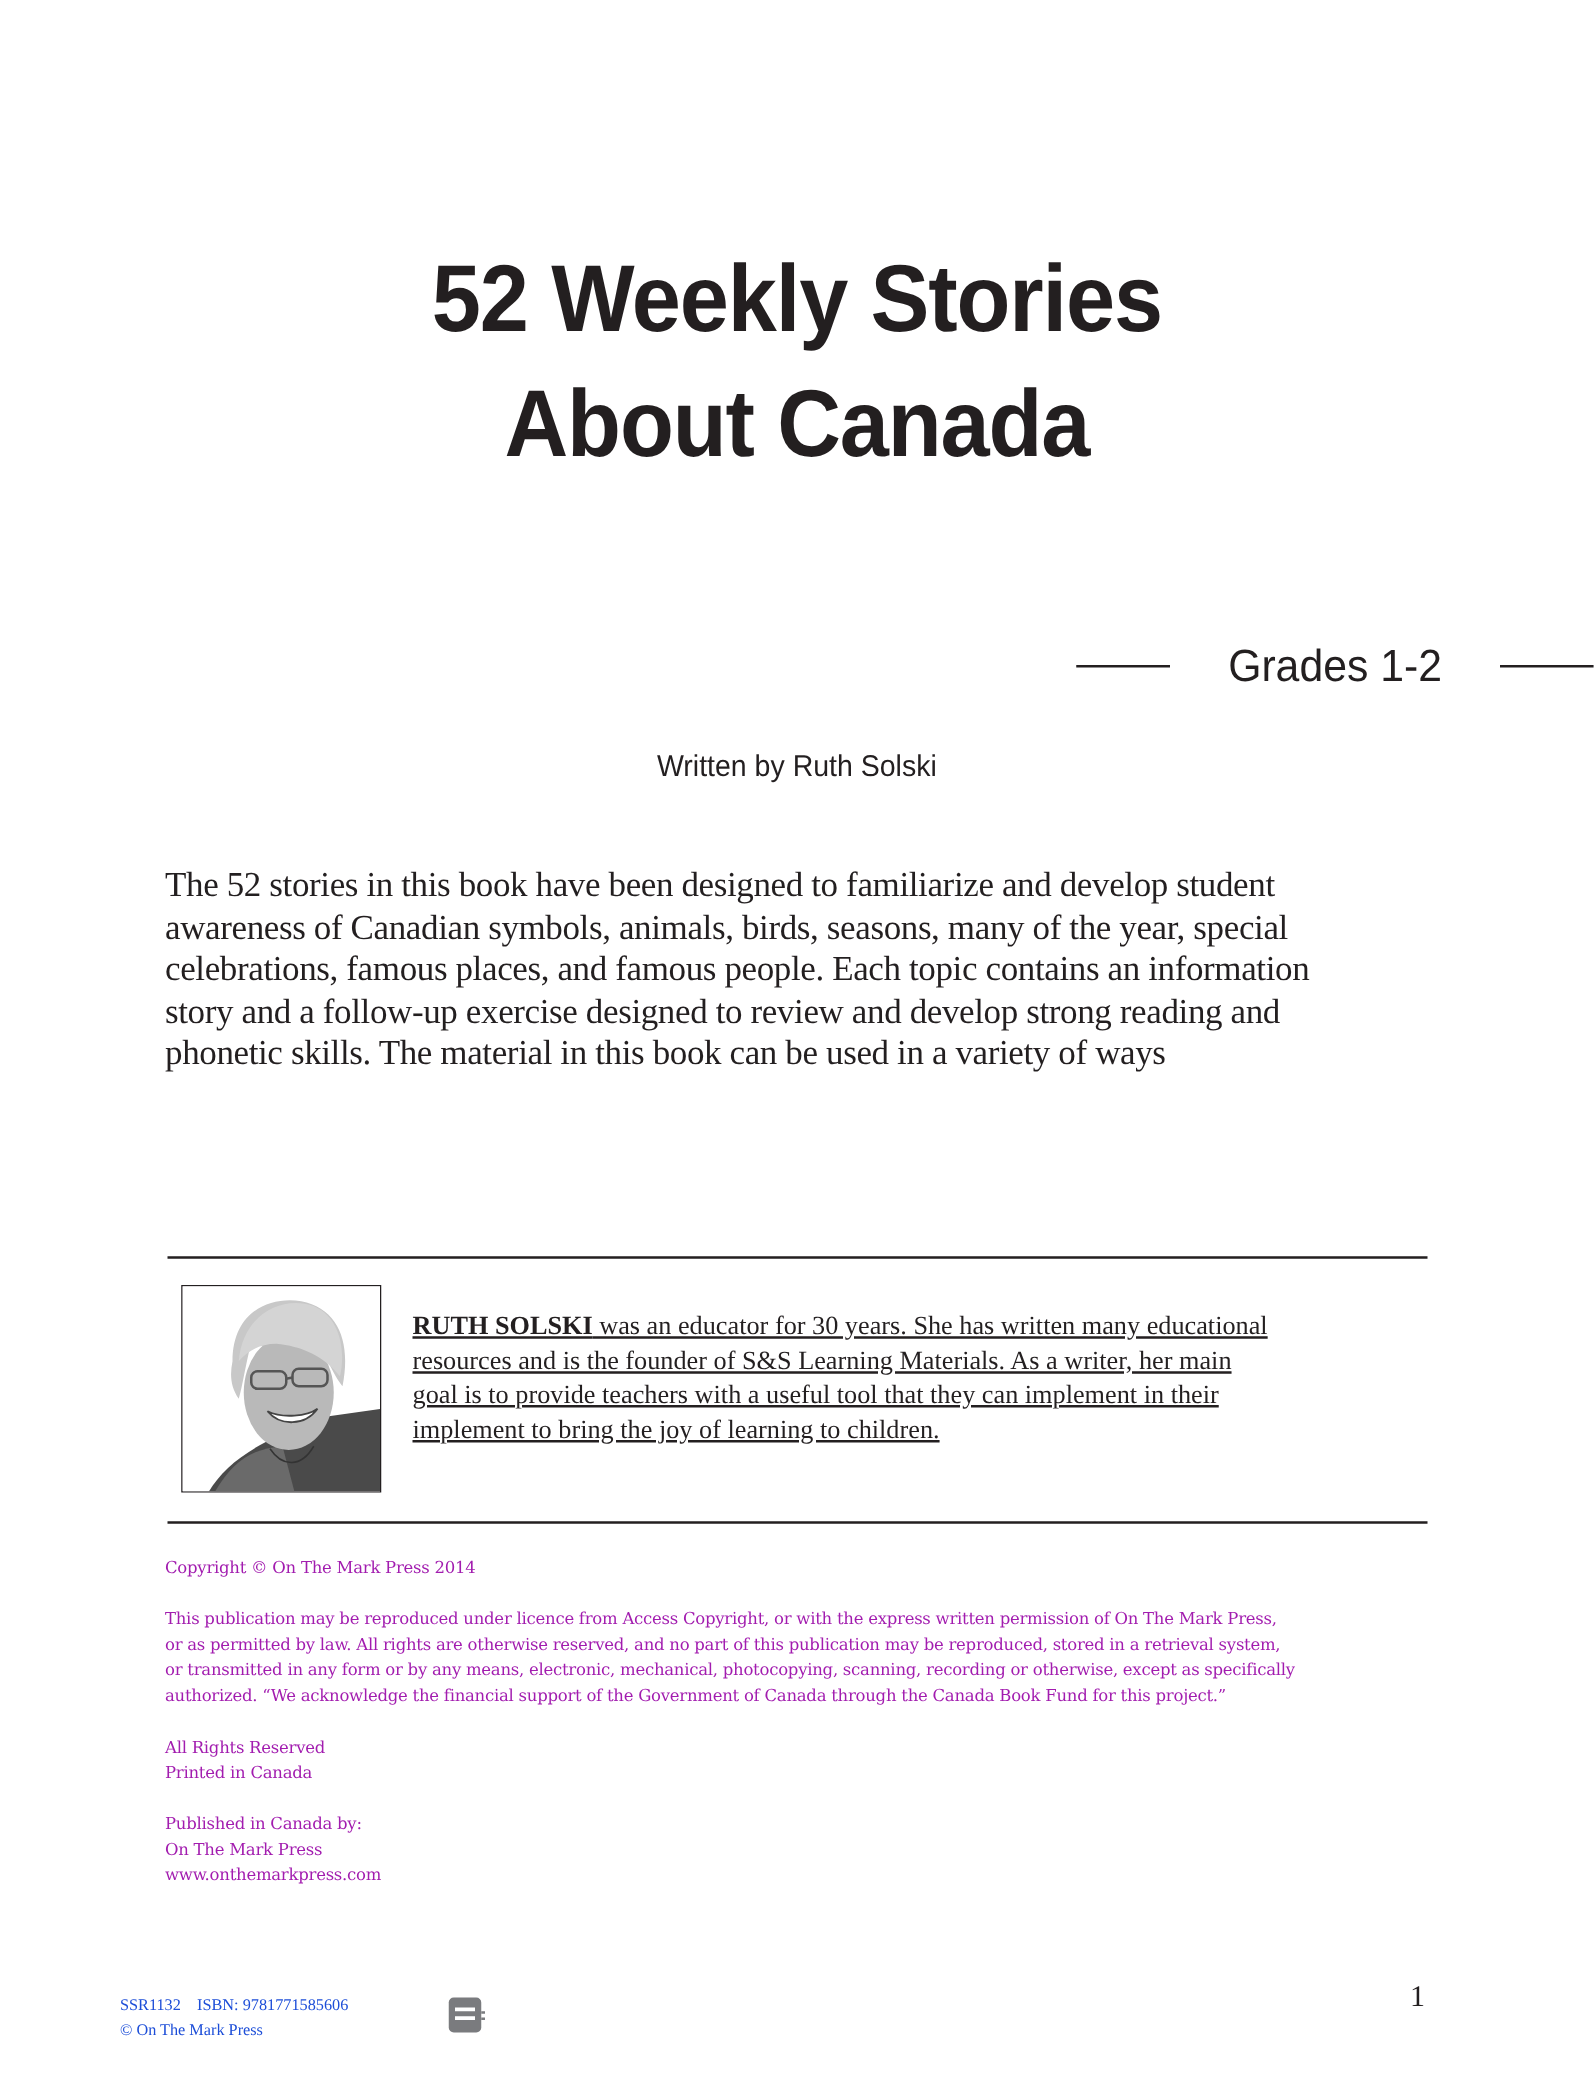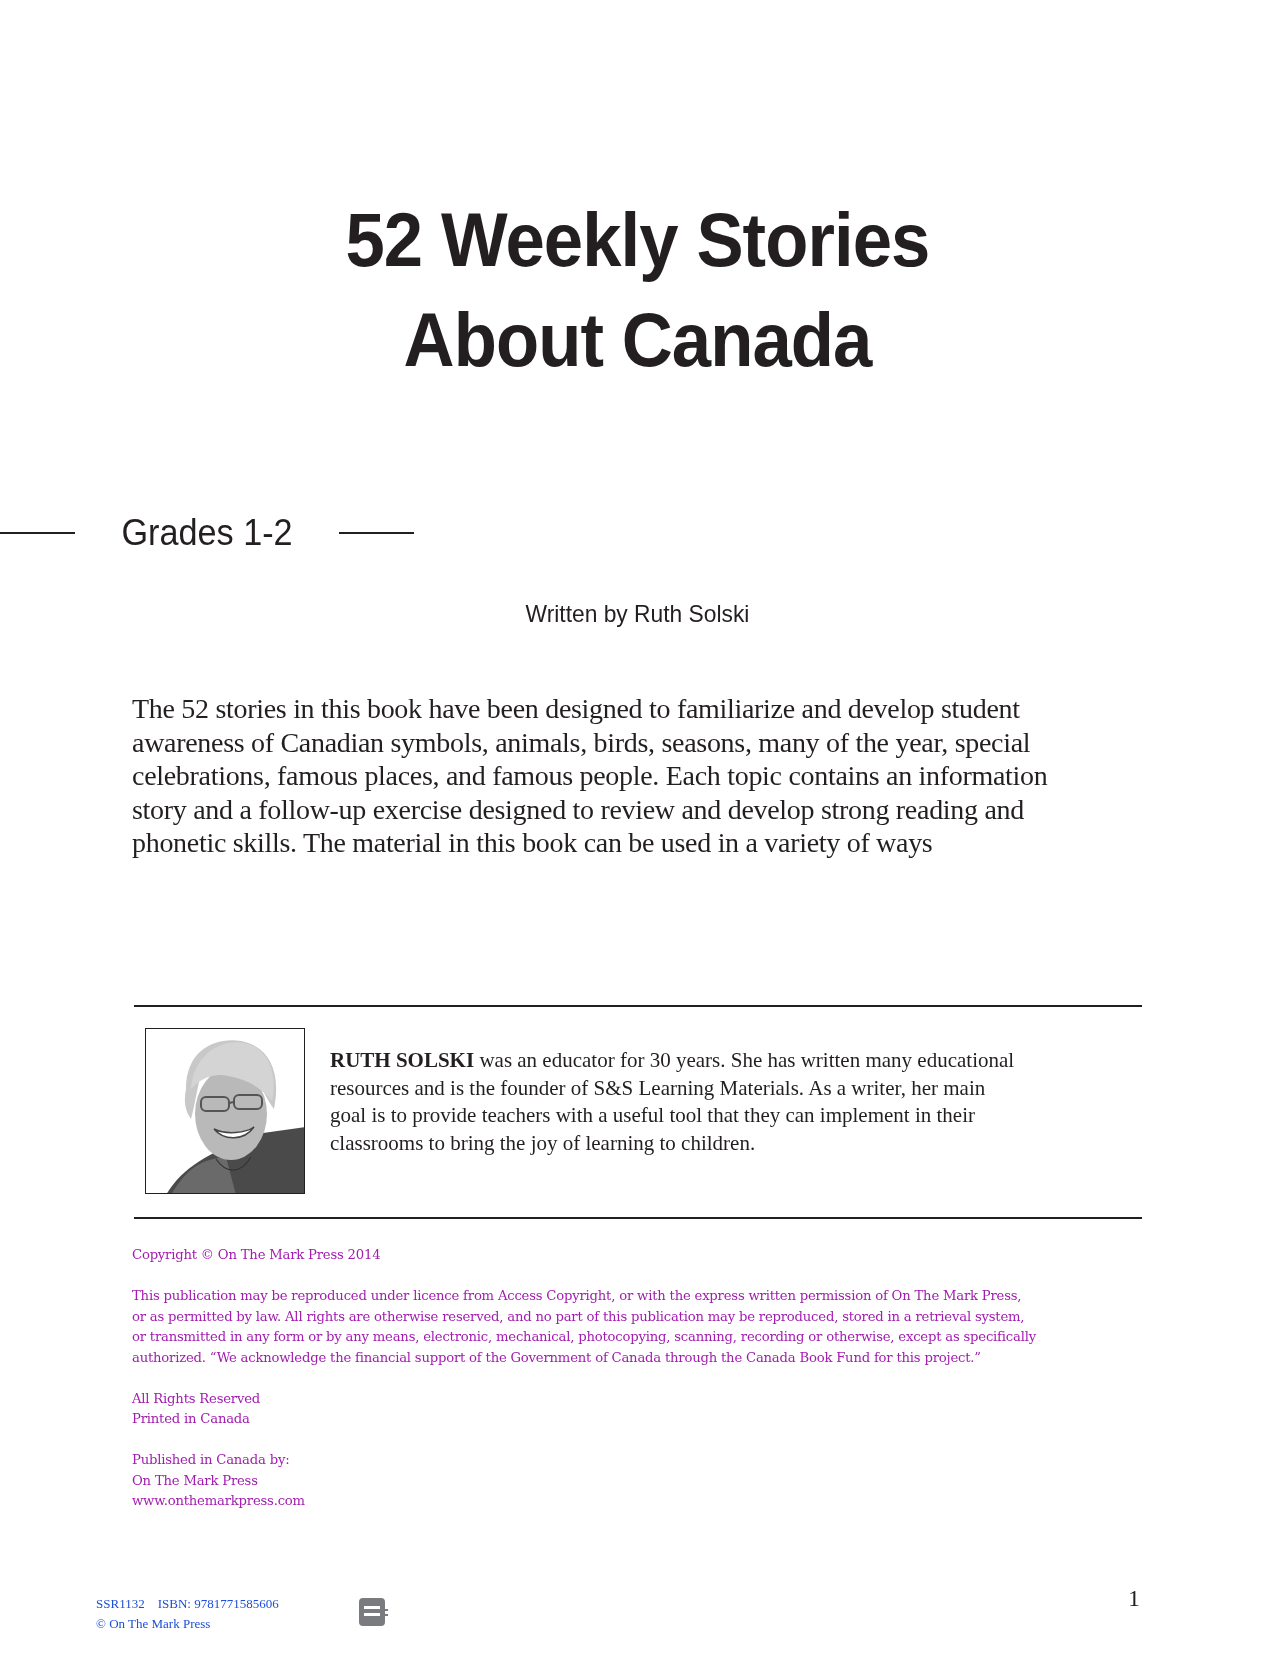--- a/index.html
+++ b/index.html
@@ -5,21 +5,21 @@
   html, body { margin: 0; padding: 0; background: #ffffff; }
   body { width: 1275px; height: 1662px; position: relative; overflow: hidden; color: #231f20; }
   .title {
     position: absolute; left: 0; width: 1275px; top: 190px;
     text-align: center; font-family: "Liberation Sans", sans-serif; font-weight: bold;
     font-size: 76px; line-height: 100px; letter-spacing: -1px; transform: scaleX(0.93); transform-origin: center;
   }
   .title div { white-space: nowrap; }
   .grades-row {
     position: absolute; top: 508px; left: 0; width: 1275px; height: 50px;
-    display: flex; align-items: center; justify-content: flex-start;
+    display: flex; align-items: center; justify-content: flex-end;
   }
   .dash { width: 75px; height: 2px; background: #231f20; }
   .grades { font-family: "Liberation Sans", sans-serif; font-size: 36px; margin: 0 42px; transform: scaleX(0.95); }
   .author {
     position: absolute; top: 600px; left: 0; width: 1275px; text-align: center;
     font-family: "Liberation Sans", sans-serif; font-size: 24px; transform: scaleX(0.95);
   }
   .intro {
     position: absolute; left: 132px; top: 692px; width: 1020px;
     font-family: "Liberation Serif", serif; font-size: 28px; line-height: 33.5px; letter-spacing: -0.3px;
@@ -27,21 +27,21 @@
   .intro div { white-space: nowrap; }
   .rule { position: absolute; left: 134px; width: 1008px; height: 2px; background: #231f20; }
   .photo {
     position: absolute; left: 145px; top: 1028px; width: 160px; height: 166px;
     border: 1.5px solid #231f20; box-sizing: border-box; overflow: hidden; background: #ffffff;
   }
   .bio {
     position: absolute; left: 330px; top: 1047px; width: 800px;
     font-family: "Liberation Serif", serif; font-size: 21px; line-height: 27.5px;
   }
-  .bio div { white-space: nowrap; }
+  .bio div { white-space: nowrap; text-decoration: underline; }
   .bio b { font-weight: bold; }
   .legal {
     position: absolute; left: 132px; top: 1245px; width: 1010px;
     font-family: "DejaVu Serif", serif; font-size: 13.2px; line-height: 20.5px; color: #a21caf; letter-spacing: -0.2px;
   }
   .legal div { white-space: nowrap; }
   .gap { height: 20.5px; }
   .footer-left {
     position: absolute; left: 96px; top: 1594px;
     font-family: "Liberation Serif", serif; font-size: 13px; line-height: 20px; color: #1d4ed8;
@@ -92,21 +92,21 @@
     <line x1="83" y1="74" x2="88" y2="73" stroke="#555" stroke-width="2"></line>
     <path d="M68 100 C78 112 98 112 108 98 C100 104 80 106 68 100 Z" fill="#ffffff" stroke="#444" stroke-width="1.5"></path>
     <path d="M70 130 C80 145 95 145 105 128" fill="none" stroke="#333" stroke-width="1.2"></path>
   </svg>
 </div>
 
 <div class="bio">
   <div><b>RUTH SOLSKI</b><span> was an educator for 30 years. She has written many educational</span></div>
   <div>resources and is the founder of S&amp;S Learning Materials. As a writer, her main</div>
   <div>goal is to provide teachers with a useful tool that they can implement in their</div>
-  <div>classrooms to bring the joy of learning to children.</div>
+  <div>implement to bring the joy of learning to children.</div>
 </div>
 
 <div class="rule" style="top:1217px;"></div>
 
 <div class="legal">
   <div>Copyright © On The Mark Press 2014</div>
   <div class="gap"></div>
   <div>This publication may be reproduced under licence from Access Copyright, or with the express written permission of On The Mark Press,</div>
   <div>or as permitted by law. All rights are otherwise reserved, and no part of this publication may be reproduced, stored in a retrieval system,</div>
   <div>or transmitted in any form or by any means, electronic, mechanical, photocopying, scanning, recording or otherwise, except as specifically</div>

